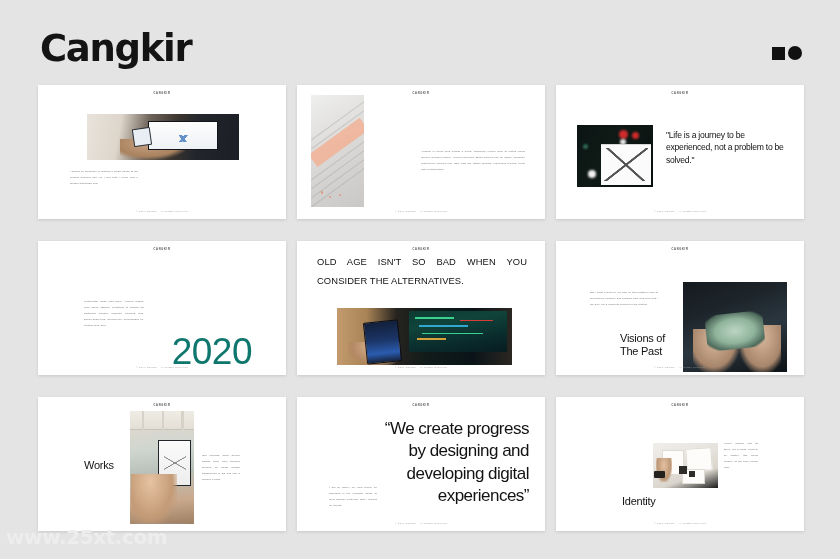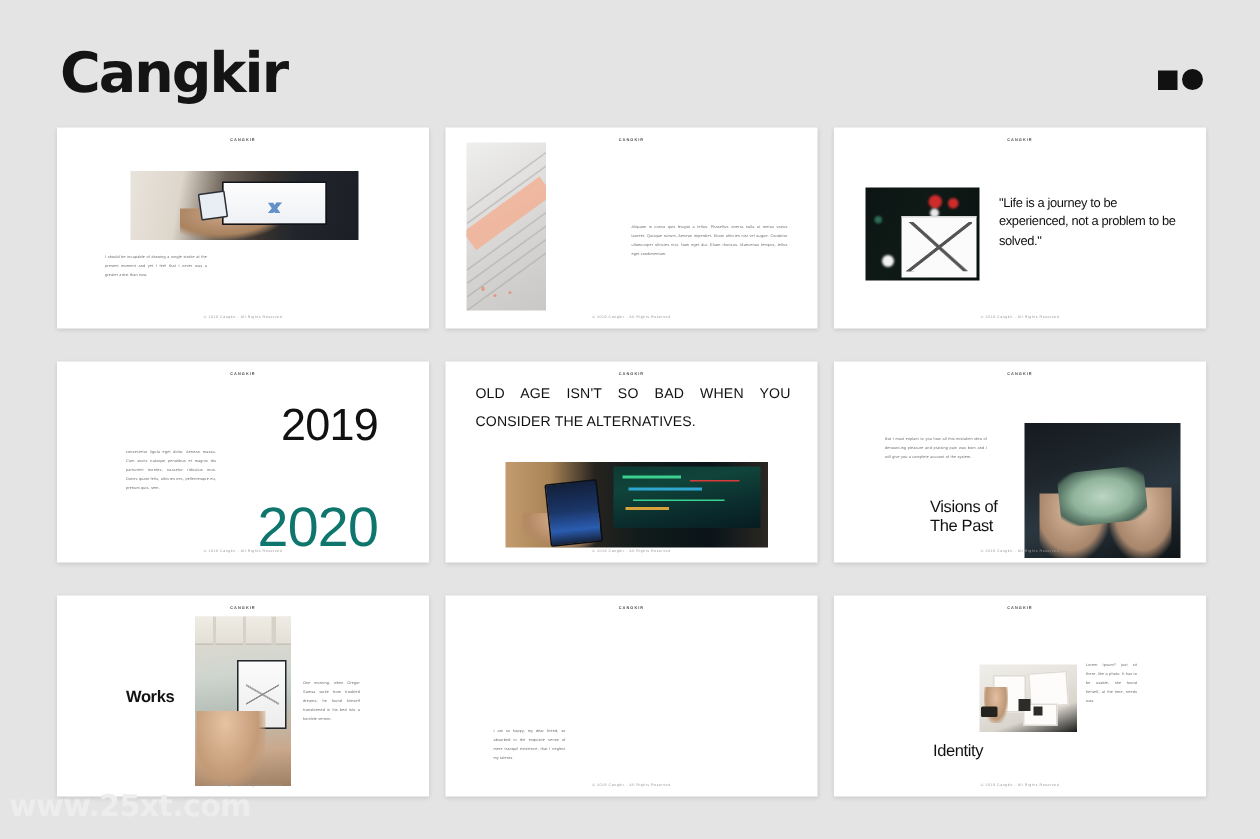--- a/index.html
+++ b/index.html
@@ -233,21 +233,20 @@
         <div class="panel">
             <div class="sq"></div>
           </div>
       </div>
       <div class="big-head" style="position:absolute; left:110px; top:44px; width:120px; font-size:8.6px; line-height:1.45;">"Life is a journey to be experienced, not a problem to be solved."</div>
       <div class="s-ftr">© 2019 Cangkir - All Rights Reserved</div>
     </div>
 
     <div class="slide">
       <div class="s-hdr">CANGKIR</div>
-      <div style="position:absolute; right:34px; top:26px; font-size:30px; letter-spacing:-.5px; color:#111;">2019</div>
       <div style="position:absolute; right:34px; top:90px; font-size:37px; letter-spacing:-.5px; color:#0f766e;">2020</div>
       <div class="micro" style="position:absolute; left:46px; top:58px; width:60px;">consectetur ligula eget dolor. Aenean massa. Cum sociis natoque penatibus et magnis dis parturient montes, nascetur ridiculus mus. Donec quam felis, ultricies nec, pellentesque eu, pretium quis, sem.</div>
       <div class="s-ftr">© 2019 Cangkir - All Rights Reserved</div>
     </div>
 
     <div class="slide">
       <div class="s-hdr">CANGKIR</div>
       <div style="position:absolute; left:20px; top:12px; width:210px; font-size:9.4px; line-height:2.0;
                   text-align:justify; text-align-last:left; color:#111; letter-spacing:.1px;">OLD AGE ISN'T SO BAD WHEN YOU CONSIDER THE ALTERNATIVES.</div>
       <div class="photo ph-trade" style="left:40px; top:67px; width:175px; height:57px;">
@@ -282,27 +281,29 @@
       <div class="photo ph-desk" style="left:92px; top:14px; width:64px; height:113px;">
         <div class="blind"></div>
         <div class="bl" style="left:18%"></div>
           <div class="bl" style="left:50%"></div>
           <div class="bl" style="left:80%"></div>
         <div class="lap">
             <div class="sig"></div>
           </div>
         <div class="armv"></div>
       </div>
-      <div class="big-head" style="position:absolute; left:46px; top:62px;font-weight:bold;">Works</div>
+      <div class="big-head" style="position:absolute; left:46px; top:62px;">Works</div>
       <div class="micro" style="position:absolute; left:164px; top:56px; width:38px;">One morning, when Gregor Samsa woke from troubled dreams, he found himself transformed in his bed into a horrible vermin.</div>
       <div class="s-ftr">© 2019 Cangkir - All Rights Reserved</div>
     </div>
 
     <div class="slide">
       <div class="s-hdr">CANGKIR</div>
+      <div style="position:absolute; right:16px; top:21px; width:160px; font-size:17px; line-height:1.32;
+                  text-align:right; color:#121212; letter-spacing:-.5px;">“We create progress by designing and developing digital experiences”</div>
       <div class="micro" style="position:absolute; left:32px; top:88px; width:48px;">I am so happy, my dear friend, so absorbed in the exquisite sense of mere tranquil existence, that I neglect my talents.</div>
       <div class="s-ftr">© 2019 Cangkir - All Rights Reserved</div>
     </div>
 
     <div class="slide">
       <div class="s-hdr">CANGKIR</div>
       <div class="photo ph-mag" style="left:97px; top:46px; width:65px; height:45px;">
         <div class="sheet" style="left:14%; top:16%; width:34%; height:56%;"></div>
         <div class="sheet" style="left:50%; top:10%; width:40%; height:50%; transform:rotate(-4deg);"></div>
         <div class="sheet" style="left:44%; top:58%; width:36%; height:34%;"></div>

